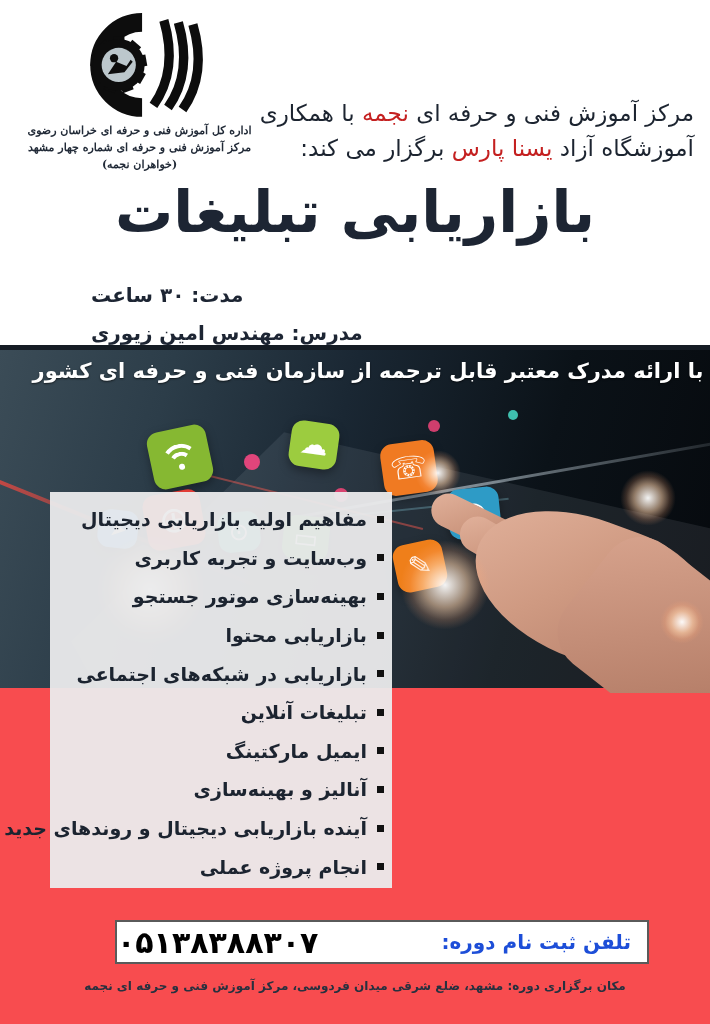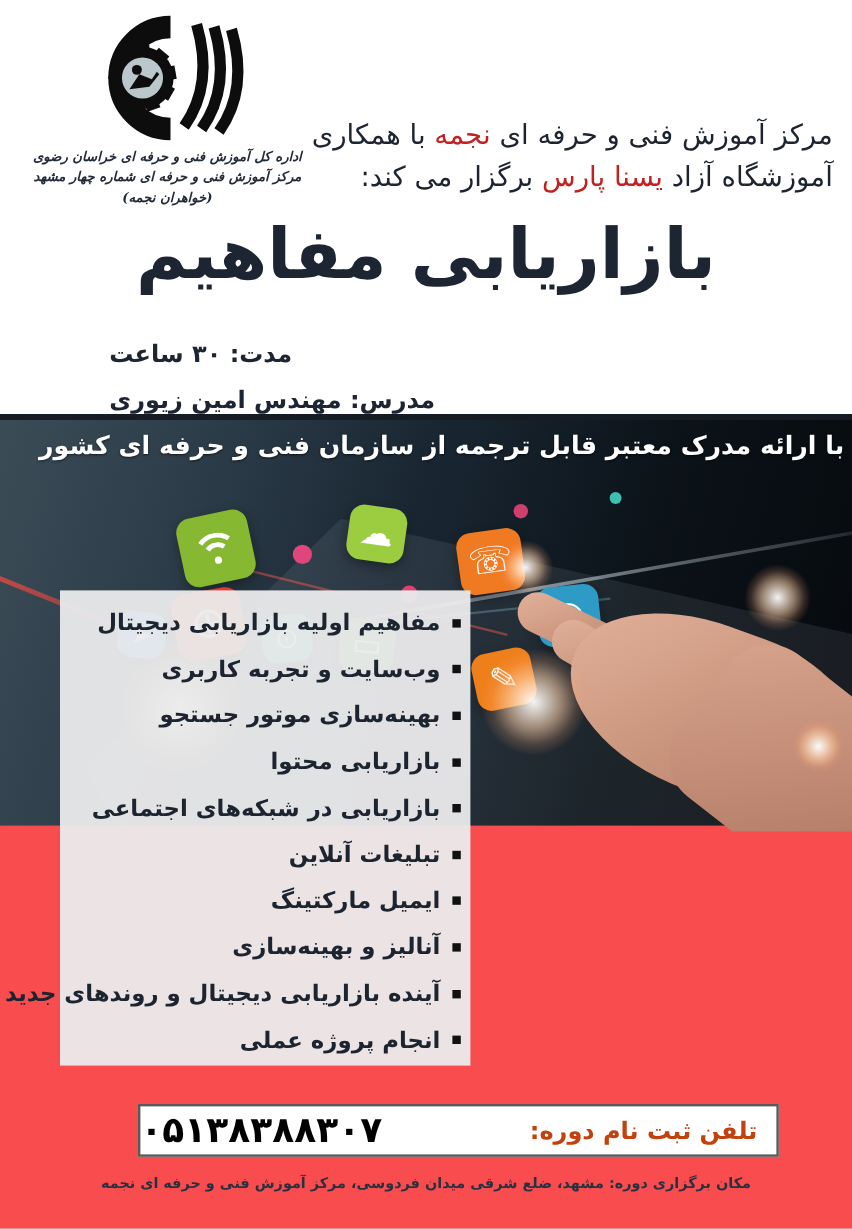--- a/index.html
+++ b/index.html
@@ -4,21 +4,21 @@
 <style>
   html,body{margin:0;padding:0;background:#888;}
   .poster{
     position:relative;width:710px;height:1024px;margin:0 auto;
     background:#ffffff;overflow:hidden;
     font-family:"DejaVu Sans", sans-serif;
   }
   
   .logo-block{position:absolute;left:22px;top:10px;width:235px;text-align:center;}
   .logo-svg{display:block;margin:0 auto;}
-  .logo-caption{direction:rtl;font-family:"DejaVu Serif", serif;font-style:italic;
+  .logo-caption{direction:rtl;font-family:"DejaVu Serif", serif;
     font-size:11px;line-height:17px;color:#222b38;font-weight:bold;}
   .header-text{position:absolute;right:16px;top:96px;direction:rtl;text-align:right;
     font-size:23px;font-weight:normal;line-height:35px;color:#1c2430;}
   .hl-red{color:#c42020;}
   .course-title{position:absolute;top:178px;left:0;width:100%;text-align:center;
     direction:rtl;font-size:58px;font-weight:bold;color:#1d2533;letter-spacing:1px;}
   .course-details{position:absolute;left:91px;top:276px;direction:rtl;text-align:left;
     font-size:20px;font-weight:bold;color:#1d2533;line-height:38px;white-space:nowrap;}
   
   .photo{position:absolute;top:345px;left:0;width:710px;height:343px;overflow:hidden;
@@ -58,21 +58,21 @@
   .red-section{position:absolute;top:688px;left:0;width:710px;height:336px;background:#f84c4f;}
   
   .topics-box{position:absolute;left:50px;top:492px;width:342px;height:396px;
     background:rgba(235,235,236,0.95);z-index:8;padding-top:8px;box-sizing:border-box;}
   .topic-row{direction:rtl;height:38.6px;display:flex;align-items:center;
     padding-right:8px;box-sizing:border-box;}
   .bullet{width:7px;height:7px;background:#111;margin-left:10px;flex:0 0 auto;}
   .topic-label{font-size:19px;font-weight:bold;color:#1c2430;white-space:nowrap;}
   .phone-box{position:absolute;left:115px;top:920px;width:530px;height:40px;z-index:9;
     background:#ffffff;border:2px solid #5a5a5a;display:flex;align-items:center;direction:rtl;box-sizing:content-box;}
-  .phone-label{font-size:20px;font-weight:bold;color:#c2410c;padding-right:16px;white-space:nowrap;}
+  .phone-label{font-size:20px;font-weight:bold;color:#1d4ed8;padding-right:16px;white-space:nowrap;}
   .phone-number{flex:1;text-align:left;font-size:30px;font-weight:bold;color:#000;
     letter-spacing:3px;direction:ltr;}
   .location-line{position:absolute;left:0;top:979px;width:100%;text-align:center;direction:rtl;
     font-size:12px;font-weight:bold;color:#27313f;z-index:9;}
 </style>
 </head>
 <body>
 
 <div class="poster">
 
@@ -106,21 +106,21 @@
 
   <div class="header-text">
     <div>
       <span>مرکز آموزش فنی و حرفه ای </span><span class="hl-red">نجمه</span><span> با همکاری</span>
     </div>
     <div>
       <span>آموزشگاه آزاد </span><span class="hl-red">یسنا پارس</span><span> برگزار می کند:</span>
     </div>
   </div>
 
-  <div class="course-title">بازاریابی مفاهیم</div>
+  <div class="course-title">بازاریابی تبلیغات</div>
 
   <div class="course-details">
     <div>مدت: ۳۰ ساعت</div>
     <div>مدرس: مهندس امین زیوری</div>
   </div>
 
   <div class="photo">
     <div class="certificate-banner">با ارائه مدرک معتبر قابل ترجمه از سازمان فنی و حرفه ای کشور</div>
 
     <div class="plane"></div>

